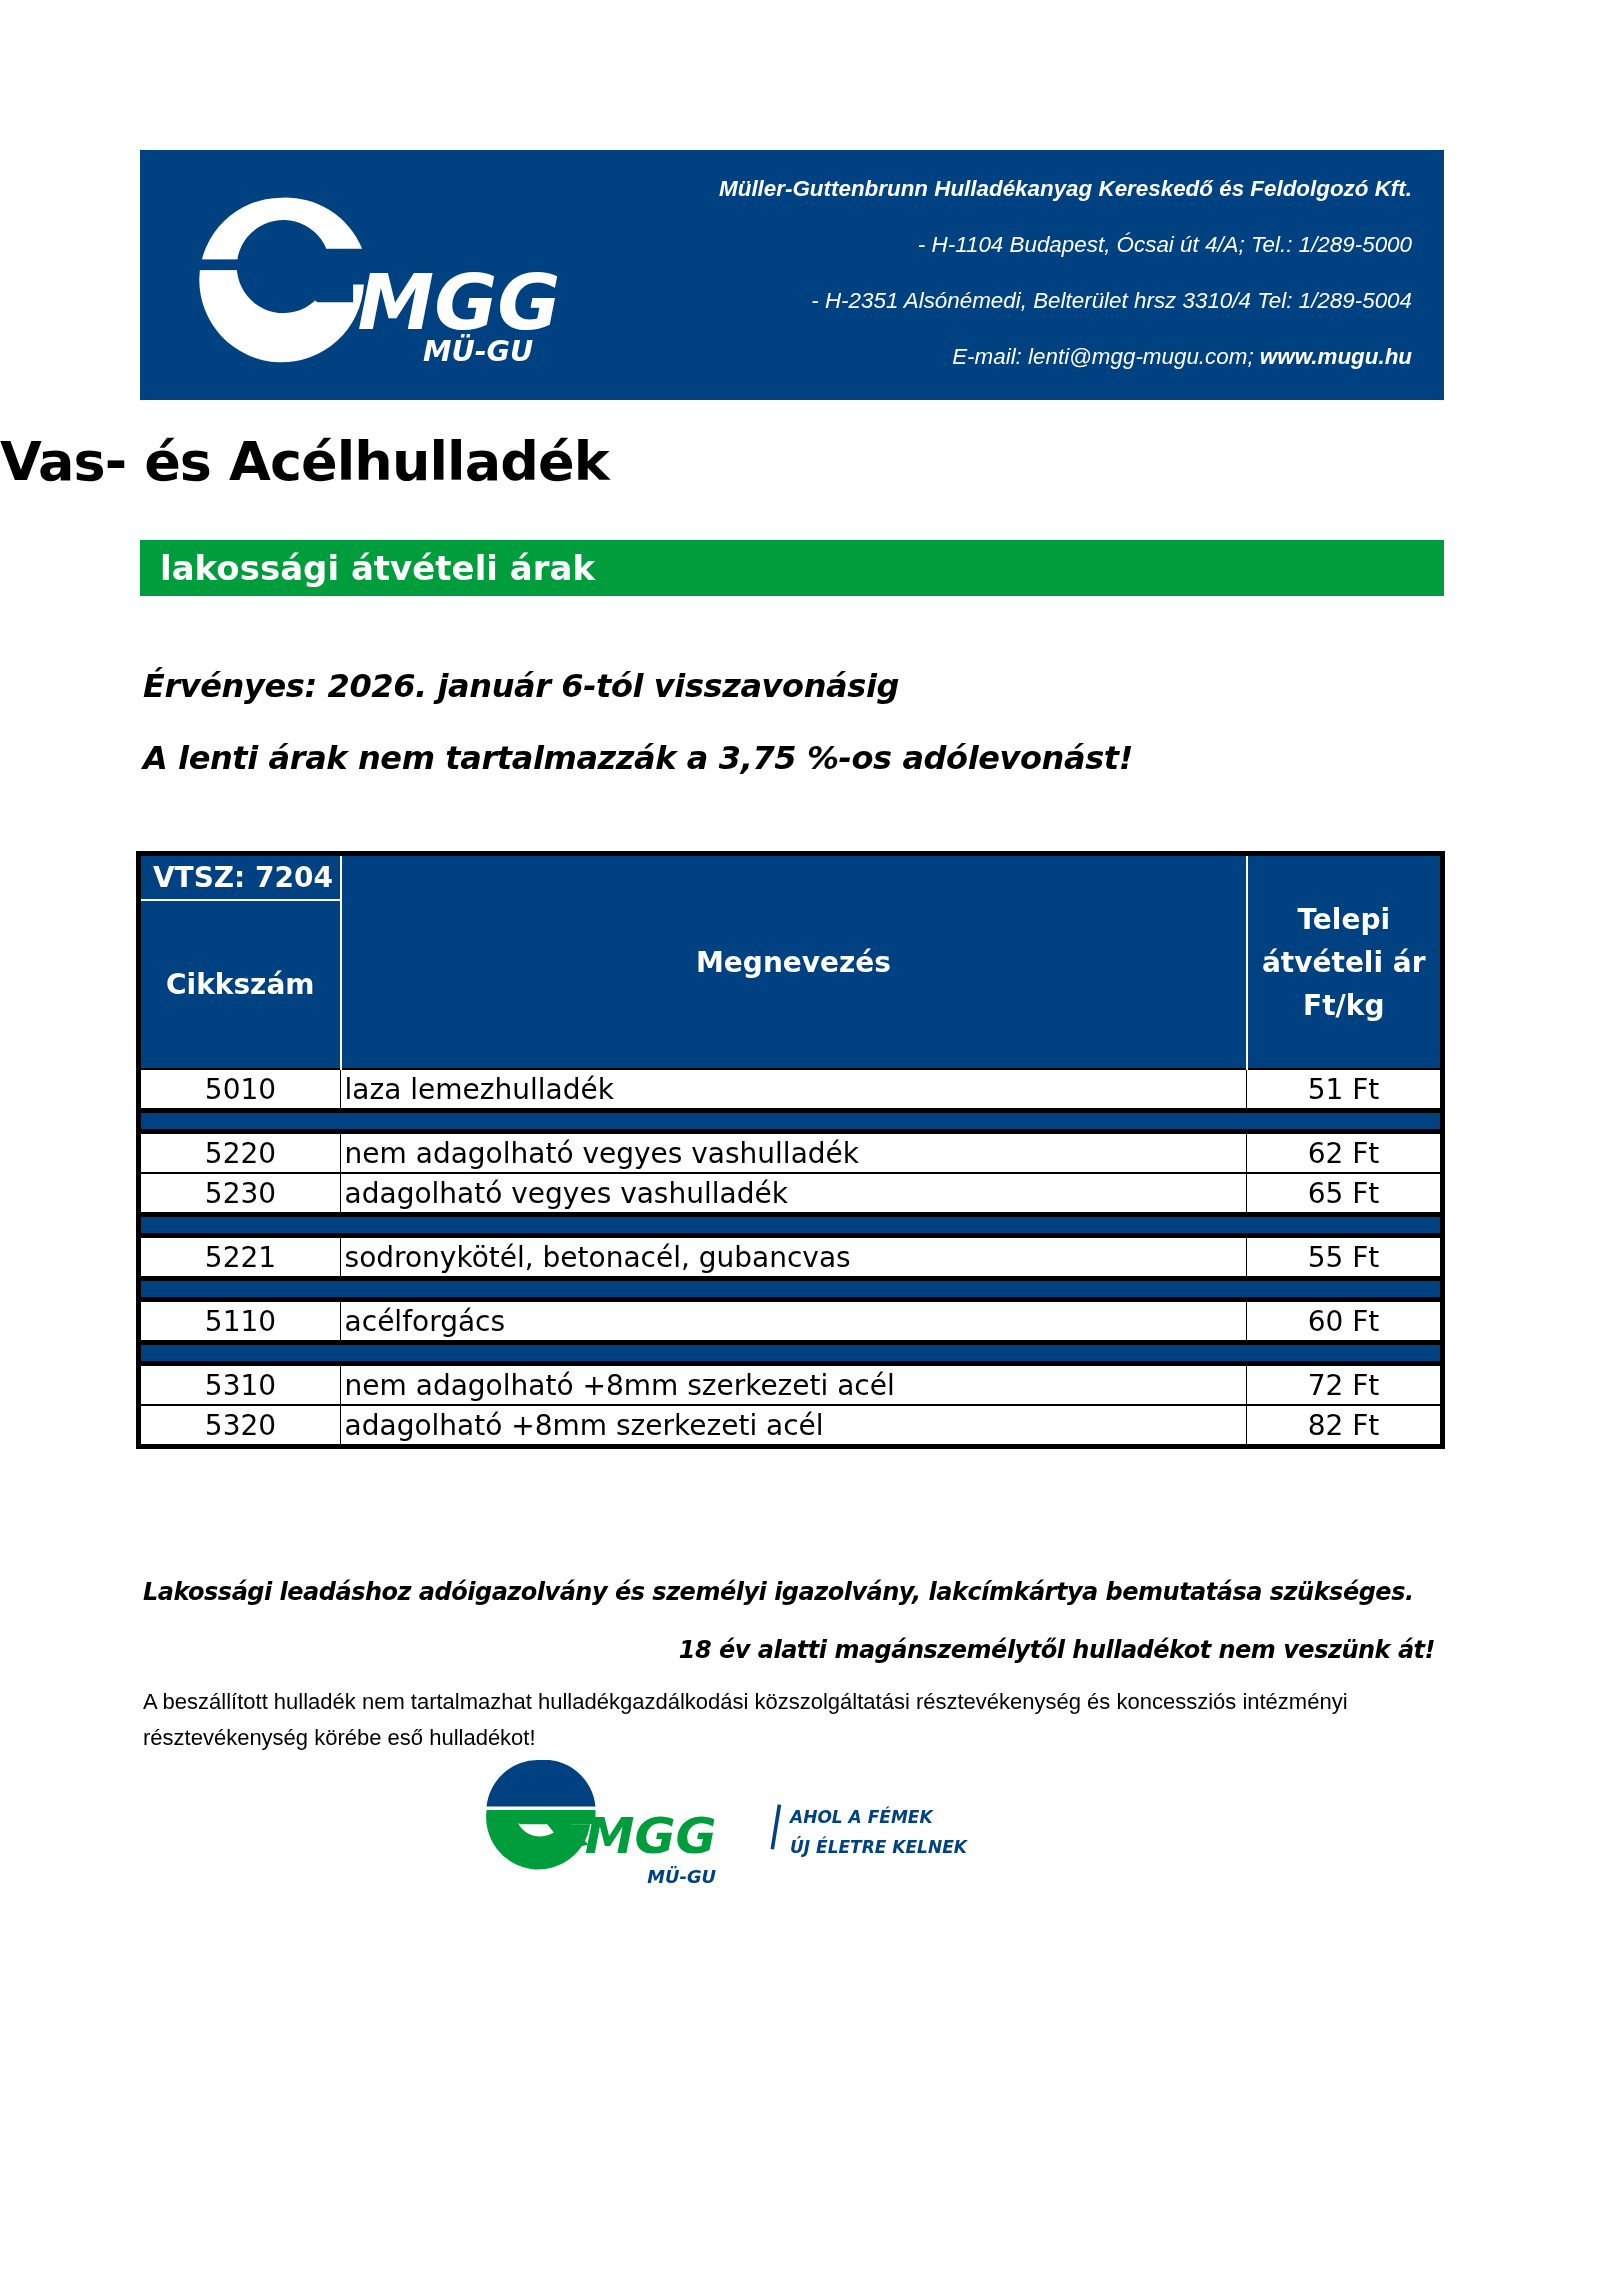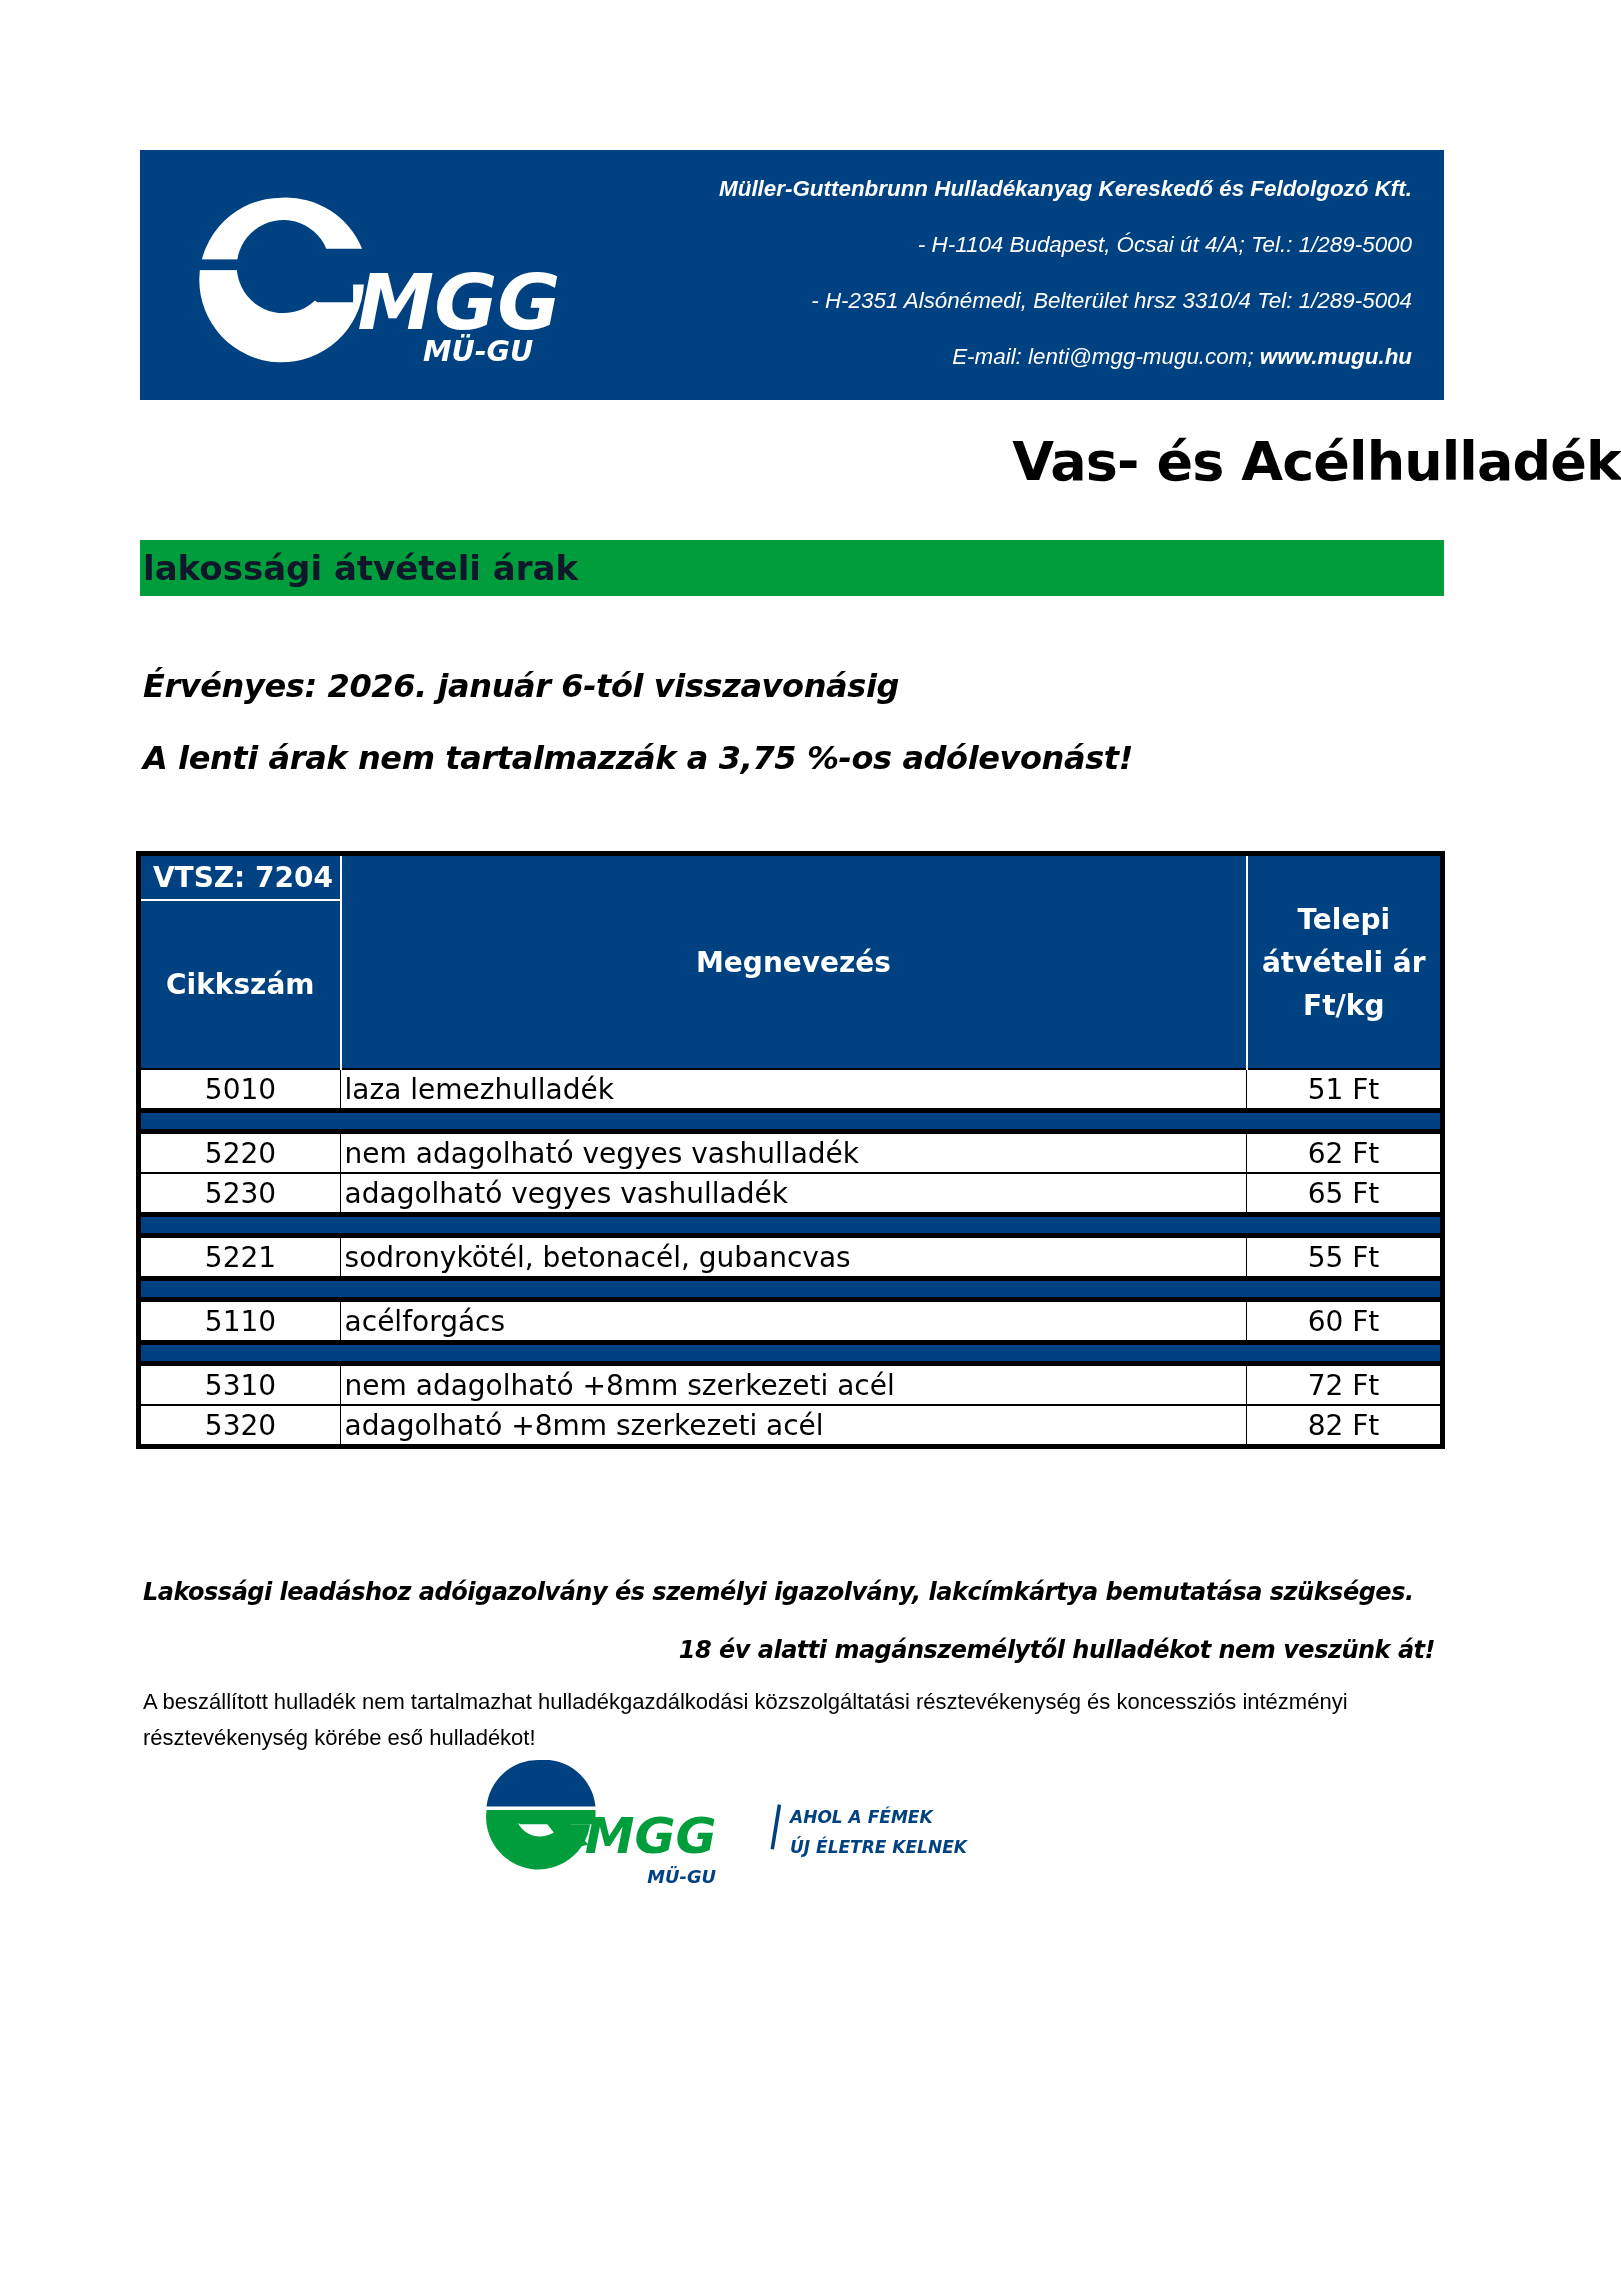--- a/index.html
+++ b/index.html
@@ -8,26 +8,26 @@
 
   .banner { position: absolute; left: 140px; top: 150px; width: 1304px; height: 250px;
             background: #004281; }
   .logo { position: absolute; left: 34px; top: 36px; width: 403px; height: 179px; }
   .banner-info { position: absolute; right: 32px; top: 25px; text-align: right; color: #fff;
                  font-family: "Liberation Sans", sans-serif; font-style: italic; font-size: 22.4px; margin-left: 8px; }
   .banner-info div { height: 56px; line-height: 27px; }
   .banner-info .company { font-weight: bold; }
   .banner-info .web { font-weight: bold; }
 
-  .page-title { position: absolute; left: 0; width: 1621px; top: 430px; text-align: right;
+  .page-title { position: absolute; left: 0; width: 1621px; top: 430px; text-align: left;
                 font-family: "DejaVu Sans", sans-serif; font-weight: bold; font-size: 54px;
                 letter-spacing: -0.9px; }
   .green-bar { position: absolute; left: 140px; top: 540px; width: 1304px; height: 56px;
-               background: #009d3d; color: #0f172a; font-family: "DejaVu Sans", sans-serif;
-               font-weight: bold; font-size: 34px; line-height: 56px; padding-left: 3px;
+               background: #009d3d; color: #ffffff; font-family: "DejaVu Sans", sans-serif;
+               font-weight: bold; font-size: 34px; line-height: 56px; padding-left: 20px;
                box-sizing: border-box; }
 
   .notice { position: absolute; left: 143px; font-family: "DejaVu Sans", sans-serif;
             font-weight: bold; font-style: italic; font-size: 32px; letter-spacing: -0.4px; margin-top: 20px; }
   .n1 { top: 647px; }
   .n2 { top: 719px; }
 
   table.prices { position: absolute; left: 136px; top: 851px; width: 1309px;
                  border-collapse: collapse; border: 5.4px solid #000;
                  font-family: "DejaVu Sans", sans-serif; }

